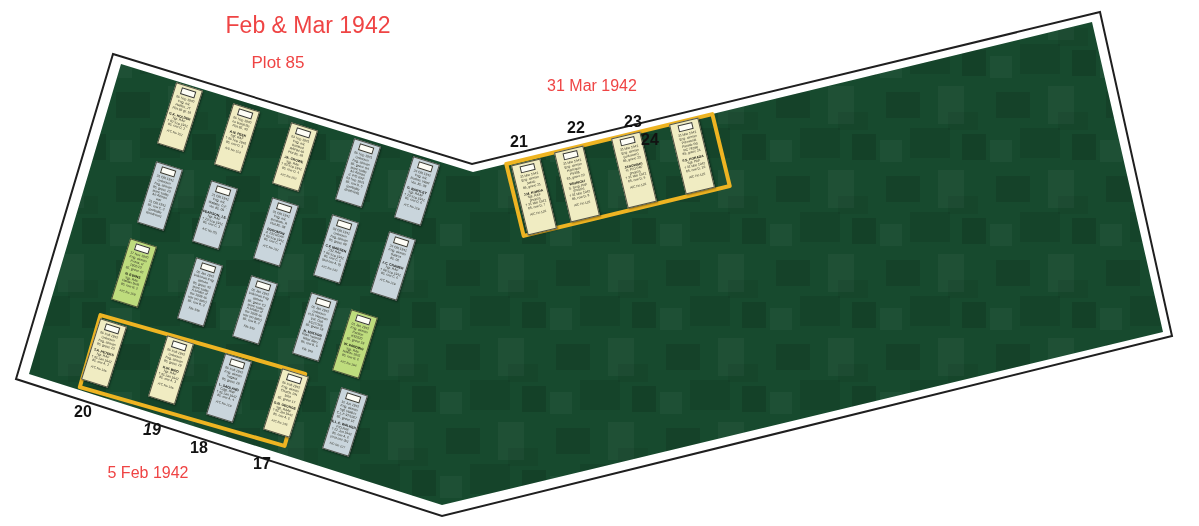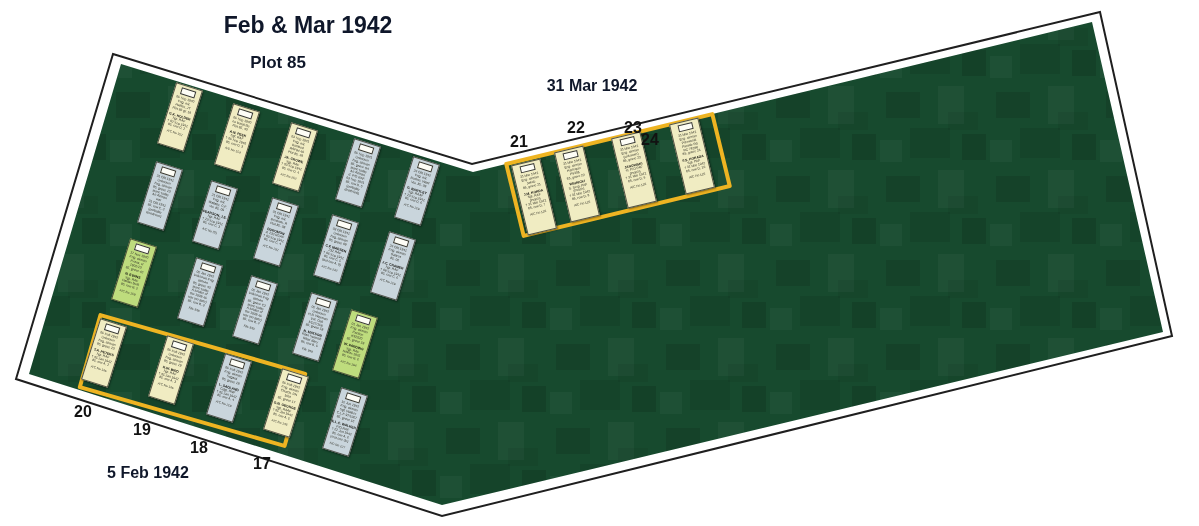--- a/index.html
+++ b/index.html
@@ -2,21 +2,21 @@
 <html><head>
 <meta charset="utf-8">
 <style>
   html,body{margin:0;padding:0;background:#ffffff;}
   #stage{
     position:relative;width:1199px;height:526px;overflow:hidden;
     background:#ffffff;font-family:"Liberation Sans",sans-serif;
   }
   #plot-svg{position:absolute;left:0;top:0;}
   .lbl{
-    position:absolute;font-weight:bold;color:#0f172a;white-space:nowrap;
+    position:absolute;font-weight:normal;color:#ef4444;white-space:nowrap;
     transform:translate(-50%,-50%);letter-spacing:0px;
   }
   .lbl.title{font-size:23px;}
   .lbl.subtitle{font-size:17px;}
   .lbl.datecap{font-size:16px;}
   .gnum{
     position:absolute;font-weight:bold;color:#121212;font-size:16px;
     transform:translate(-50%,-50%);font-family:"Liberation Sans",sans-serif;
   }
   .groupbox{
@@ -415,26 +415,26 @@
           <div>RC 78396</div>
           <div>85, grave 24</div>
           <div class="nm">F.S. HORADA</div>
           <div>Sgt. PAF</div>
           <div>† 31 Mar 1942</div>
           <div>85, row D, 10</div>
           <div class="ref">A/C No 126</div>
         </div>
       </div>
       <div class="gnum" style="left: 83px; top: 412px;">20</div>
-      <div class="gnum" style="left: 142px; top: 430px;">19</div>
+      <div class="gnum" style="left: 152px; top: 430px; font-style: italic;">19</div>
       <div class="gnum" style="left: 199px; top: 448px; text-align: right;">18</div>
       <div class="gnum" style="left: 262px; top: 464px;">17</div>
       <div class="gnum" style="left: 519px; top: 142px;">21</div>
       <div class="gnum" style="left: 576px; top: 128px;">22</div>
-      <div class="gnum" style="left: 633px; top: 128px; text-align: center;">23</div>
+      <div class="gnum" style="left: 633px; top: 122px; text-align: center;">23</div>
       <div class="gnum" style="left: 650px; top: 100px; margin-top: 40px;">24</div>
     </div>
 
   <div class="lbl title" style="left:308px;top:25px;">Feb &amp; Mar 1942</div>
   <div class="lbl subtitle" style="left:278px;top:63px;text-align:center;">Plot 85</div>
   <div class="lbl datecap" style="left:592px;top:86px;">31 Mar 1942</div>
   <div class="lbl datecap" style="left:148px;top:473px;">5 Feb 1942</div>
 
 </div>
 

